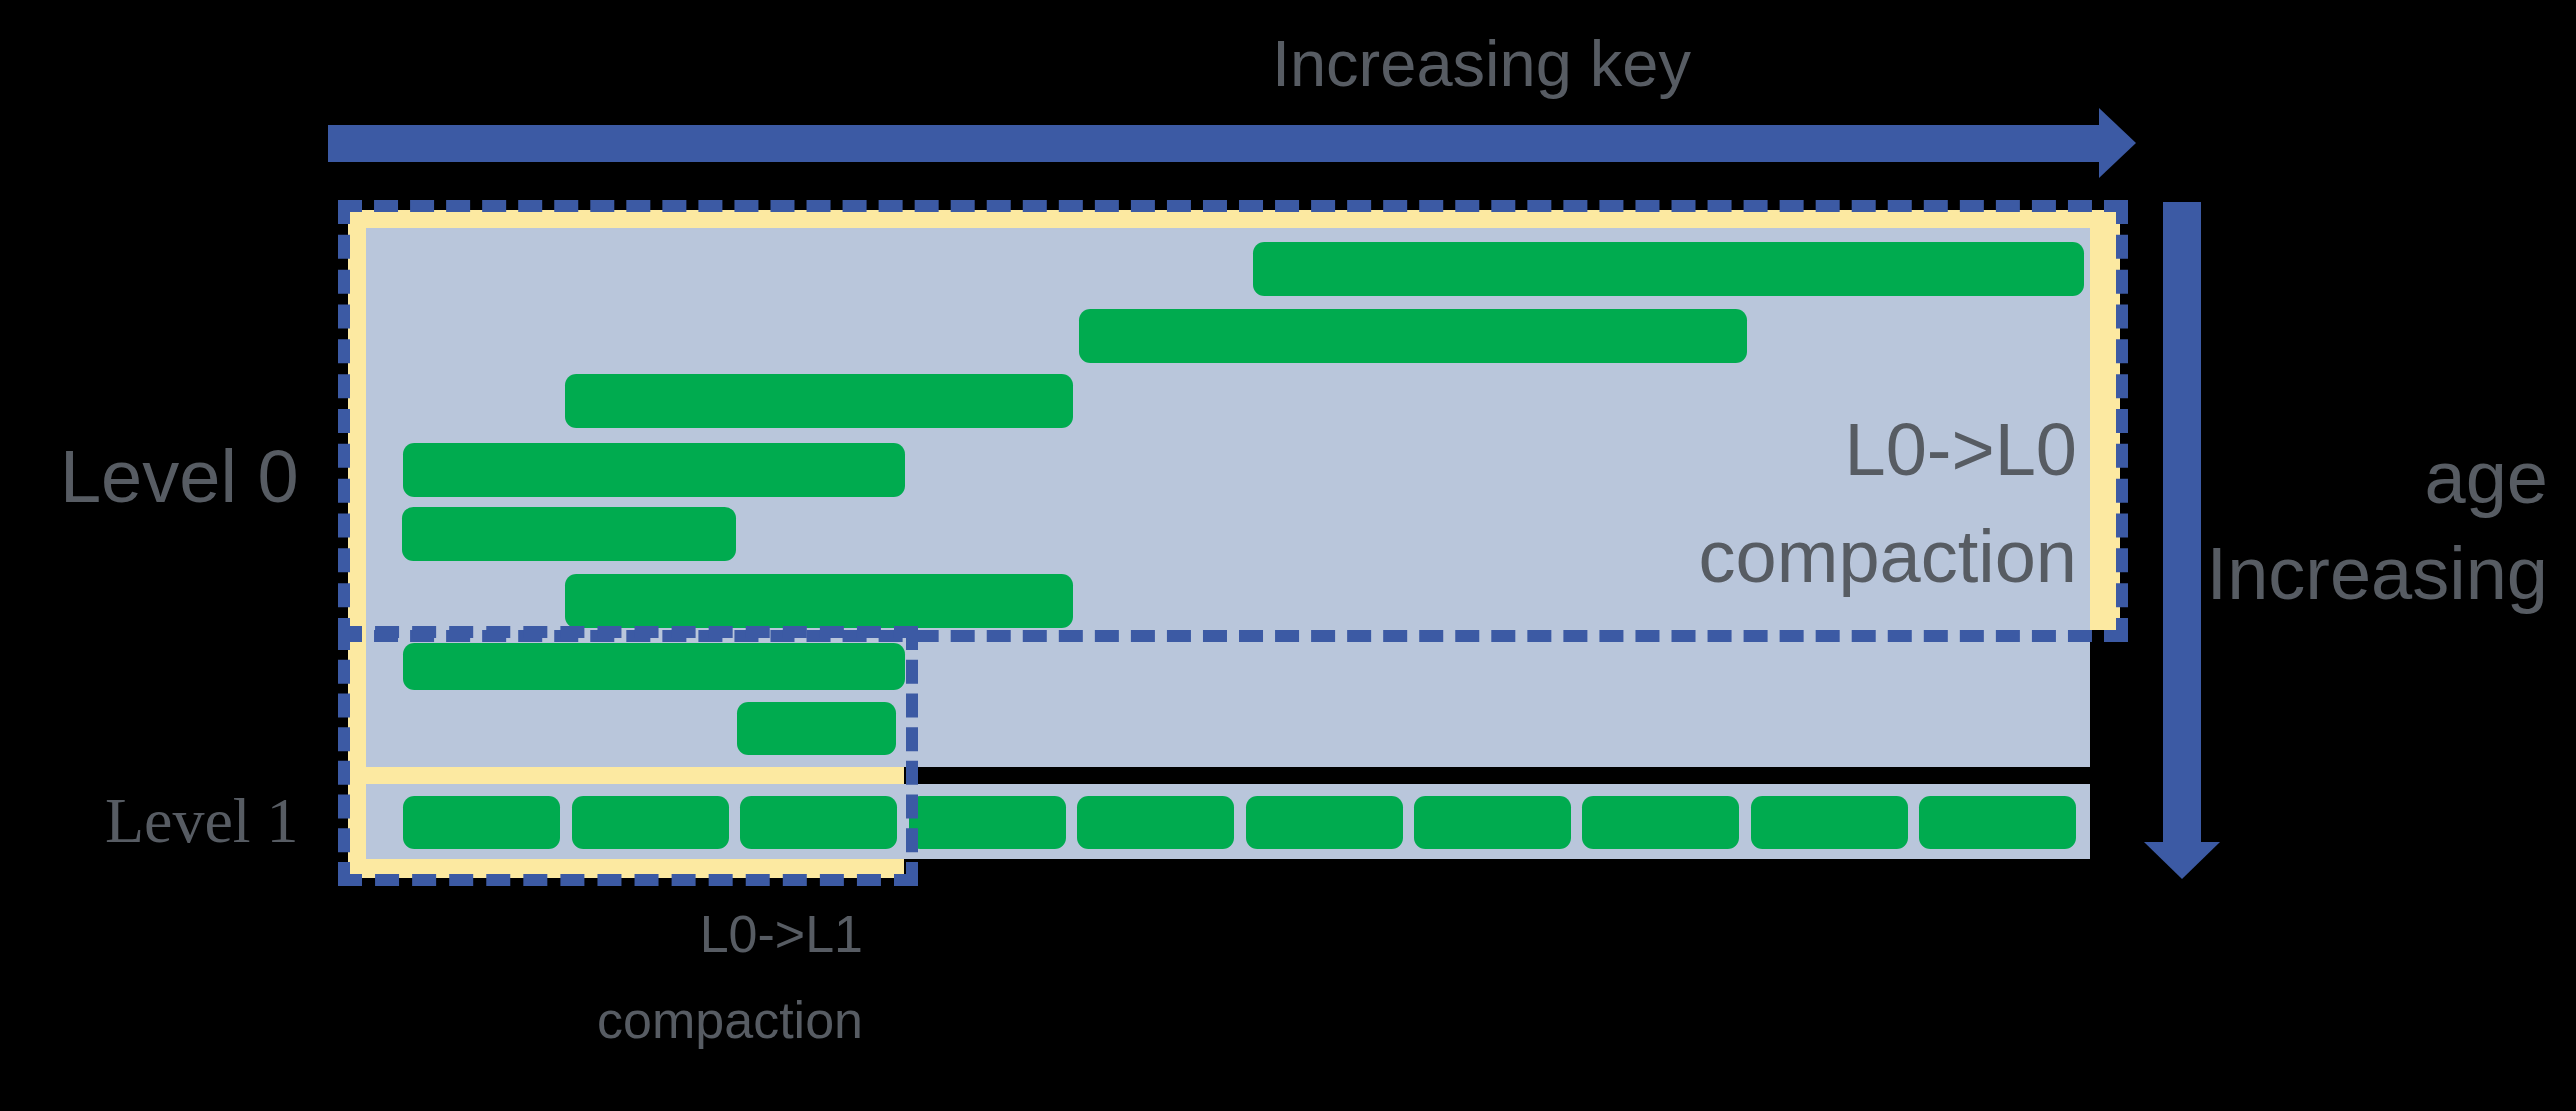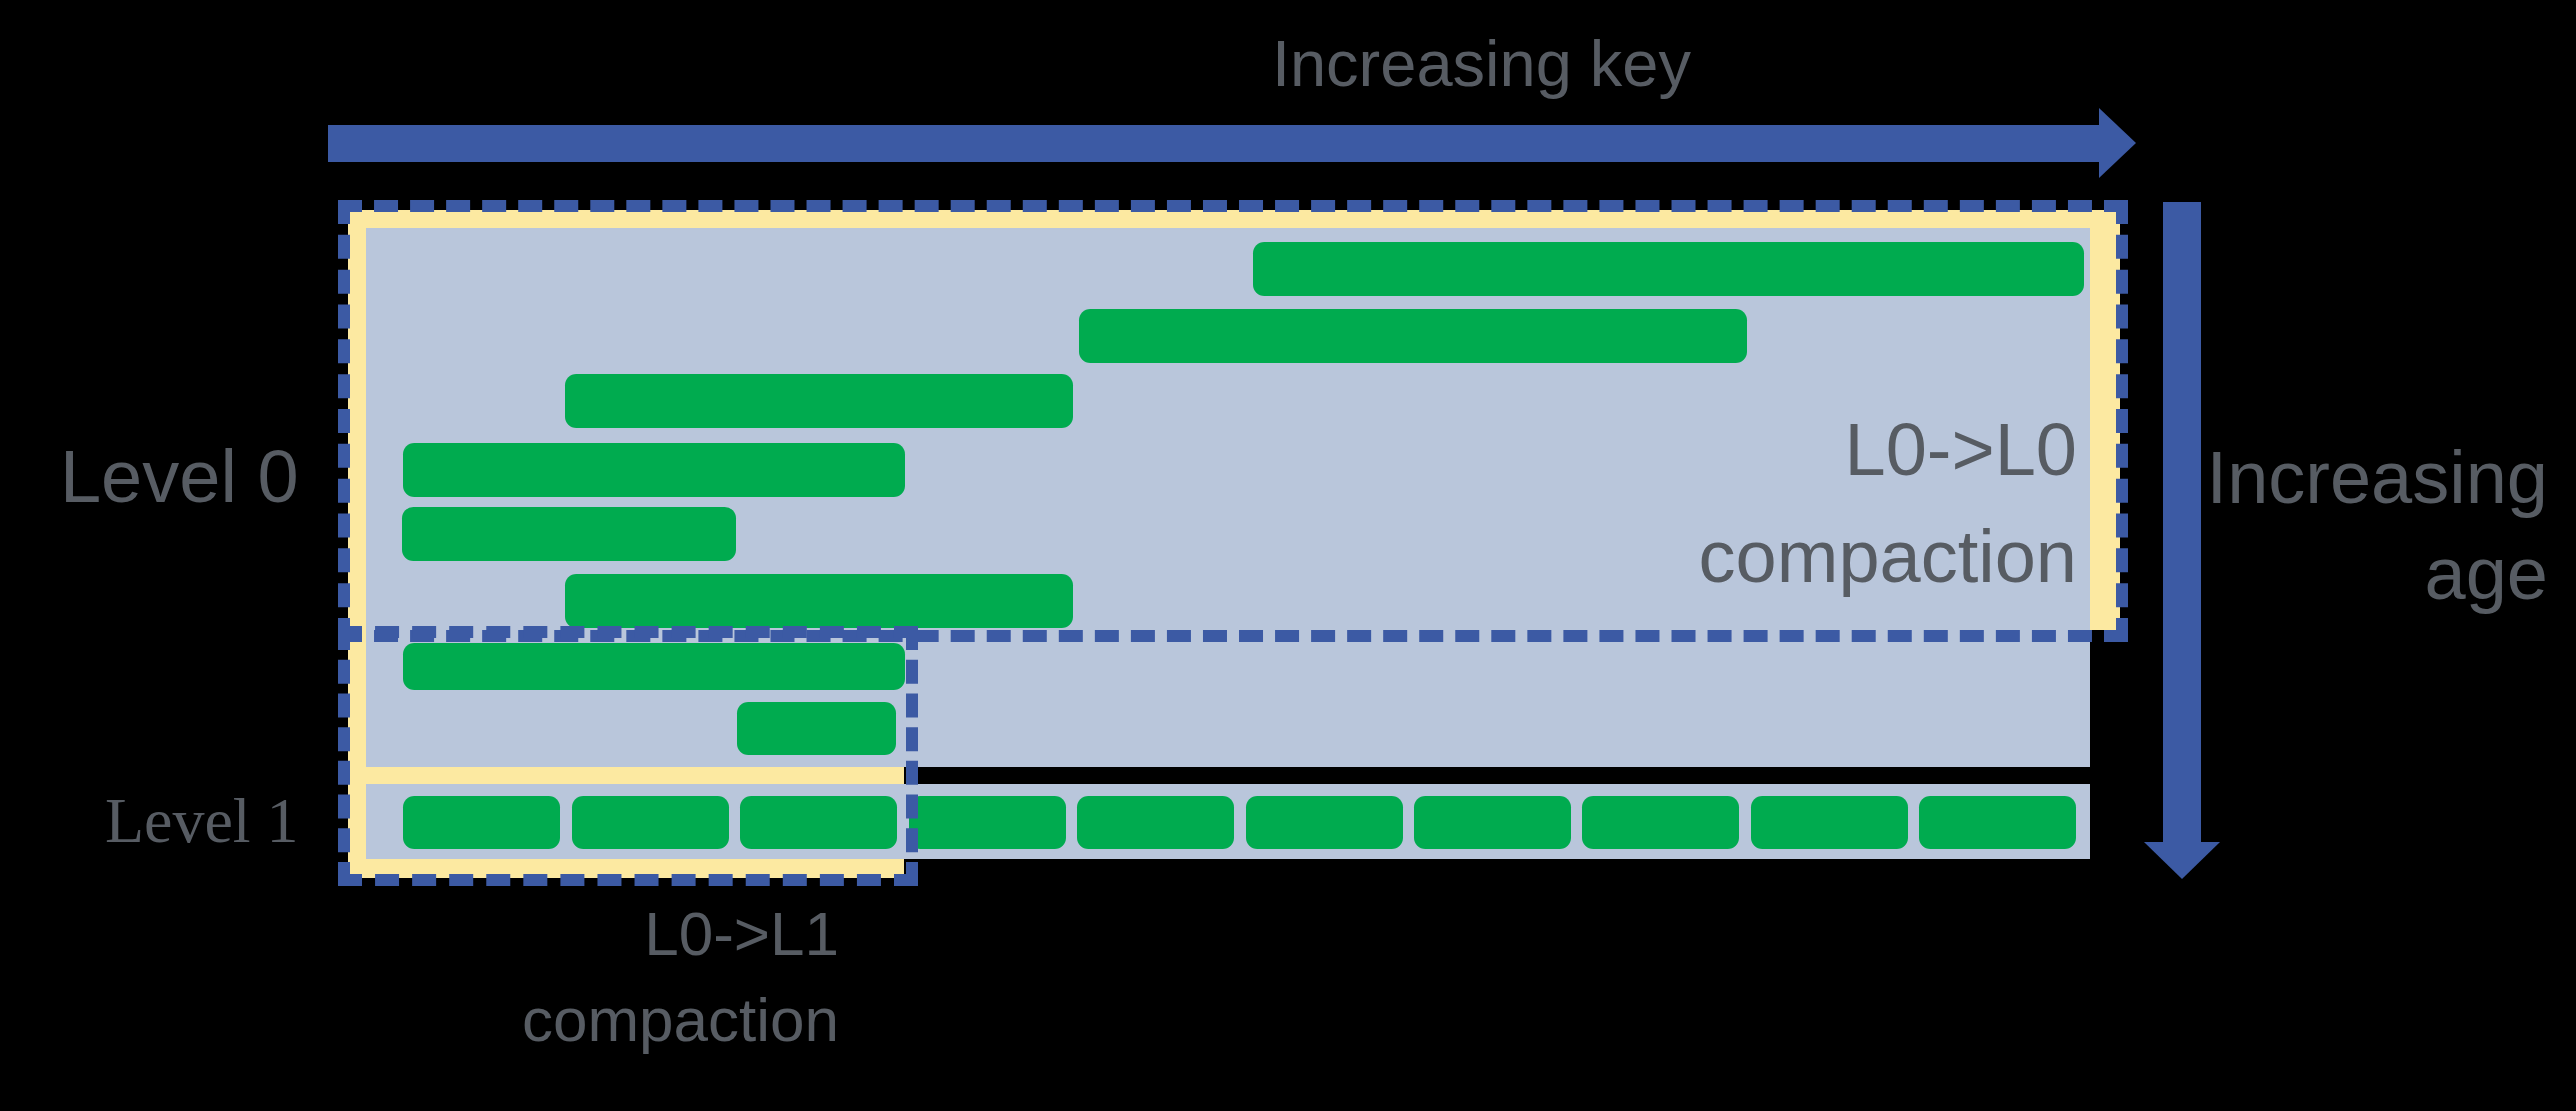--- a/index.html
+++ b/index.html
@@ -31,21 +31,21 @@
   .shaft-v{position:absolute;left:2163px;top:202px;width:38px;height:640px;background:var(--accent-blue,#3C5AA4);}
   .head-down{position:absolute;left:2144px;top:842px;width:0;height:0;
     border-left:38px solid transparent;border-right:38px solid transparent;
     border-top:37px solid var(--accent-blue,#3C5AA4);}
   
   .lbl{position:absolute;color:var(--text-gray,#575C63);text-align:right;white-space:nowrap;}
   .lbl-key{left:842px;top:30px;width:849px;font-size:65px;line-height:68px;}
   .lbl-level0{left:15.6px;top:440px;width:283px;font-size:74px;line-height:74px;}
   .lbl-level1{left:15.6px;top:784px;width:283px;font-size:64px;line-height:74px;font-family:Liberation Serif, serif;}
   .lbl-l0l0{left:1652px;top:396px;width:425px;font-size:74px;line-height:107px;}
-  .lbl-l0l1{left:414px;top:891px;width:425px;font-size:62px;line-height:86px;}
+  .lbl-l0l1{left:438px;top:891px;width:425px;font-size:52px;line-height:86px;}
   .lbl-age{left:2194px;top:430px;width:354px;font-size:74px;line-height:96px;}
 </style>
 </head>
 <body>
 
 <div class="canvas">
 
   <div class="hl hl-a"></div>
   <div class="hl hl-b"></div>
 
@@ -84,22 +84,22 @@
   </div>
 
   <div>
     <div class="shaft-v"></div>
     <div class="head-down"></div>
   </div>
 
   <div class="lbl lbl-key">Increasing key</div>
 
   <div class="lbl lbl-age">
+    <div>age</div>
     <div>Increasing</div>
-    <div>age</div>
   </div>
 
   <div class="lbl lbl-level0">Level 0</div>
   <div class="lbl lbl-level1">Level 1</div>
 
   <div class="lbl lbl-l0l0">
     <div>L0-&gt;L0</div>
     <div>compaction</div>
   </div>
 

